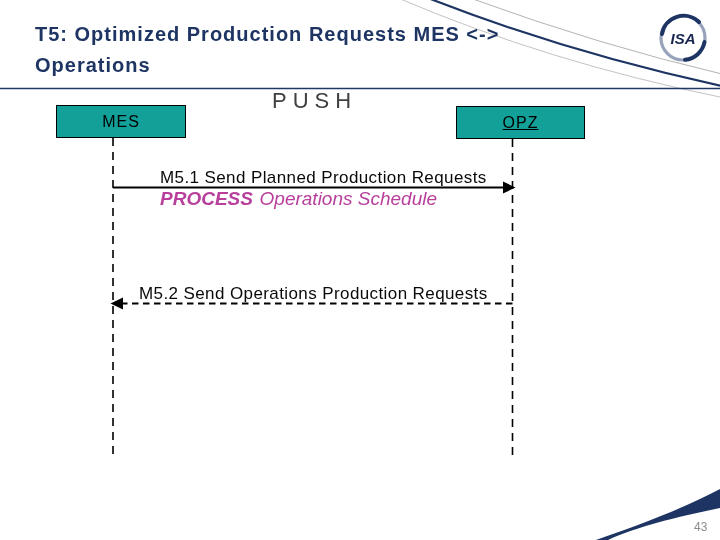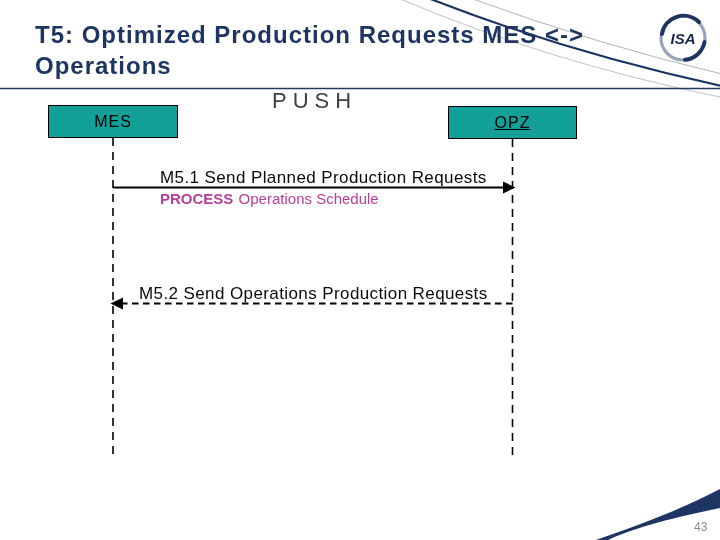--- a/index.html
+++ b/index.html
@@ -3,39 +3,39 @@
 <meta charset="utf-8">
 <style>
   html,body{margin:0;padding:0;background:#fff;}
   .slide{
     position:relative;width:720px;height:540px;background:#ffffff;
     font-family:"Liberation Sans",sans-serif;overflow:hidden;
   }
   .decor{position:absolute;left:0;top:0;width:720px;height:540px;}
   .title{
     position:absolute;left:35px;top:19px;width:620px;
-    font-size:24px;font-weight:bold;color:#1E3563;line-height:31px;letter-spacing:1px;
+    font-size:20px;font-weight:bold;color:#1E3563;line-height:31px;letter-spacing:1px;
   }
   .push{
     position:absolute;left:272px;top:88px;
     font-size:22px;letter-spacing:6px;color:#404040;white-space:nowrap;
   }
   .actor{
     position:absolute;height:33px;background:#12A098;border:1px solid #000;
     display:flex;align-items:center;justify-content:center;
-    font-size:16px;letter-spacing:1px;color:#000;box-sizing:border-box;
+    font-size:16px;letter-spacing:1px;color:#000;box-sizing:border-box;margin-left:8px;
   }
   .actor-mes{left:48px;top:105px;width:130px;}
   .actor-opz{left:448px;top:106px;width:129px;text-decoration:underline;}
   .msg-label{
     position:absolute;font-size:17px;color:#0a0a0a;
     letter-spacing:0.4px;white-space:nowrap;line-height:20px;text-align:right;
   }
   .msg-sub{
-    position:absolute;font-size:15px;color:#B8409C;
+    position:absolute;font-size:19px;font-style:italic;color:#B8409C;
     white-space:nowrap;line-height:18px;
   }
   .msg-sub .verb{font-weight:bold;margin-right:0.35em;}
   .m51-label{left:160px;top:168px;}
   .m51-sub{left:160px;top:190px;}
   .m52-label{left:139px;top:284px;}
   .m52-sub{left:139px;top:306px;}
   .pagenum{position:absolute;left:694px;top:520px;font-size:12px;color:#8C8C8C;}
   .logo{position:absolute;left:656px;top:11px;width:54px;height:54px;}
 </style>

